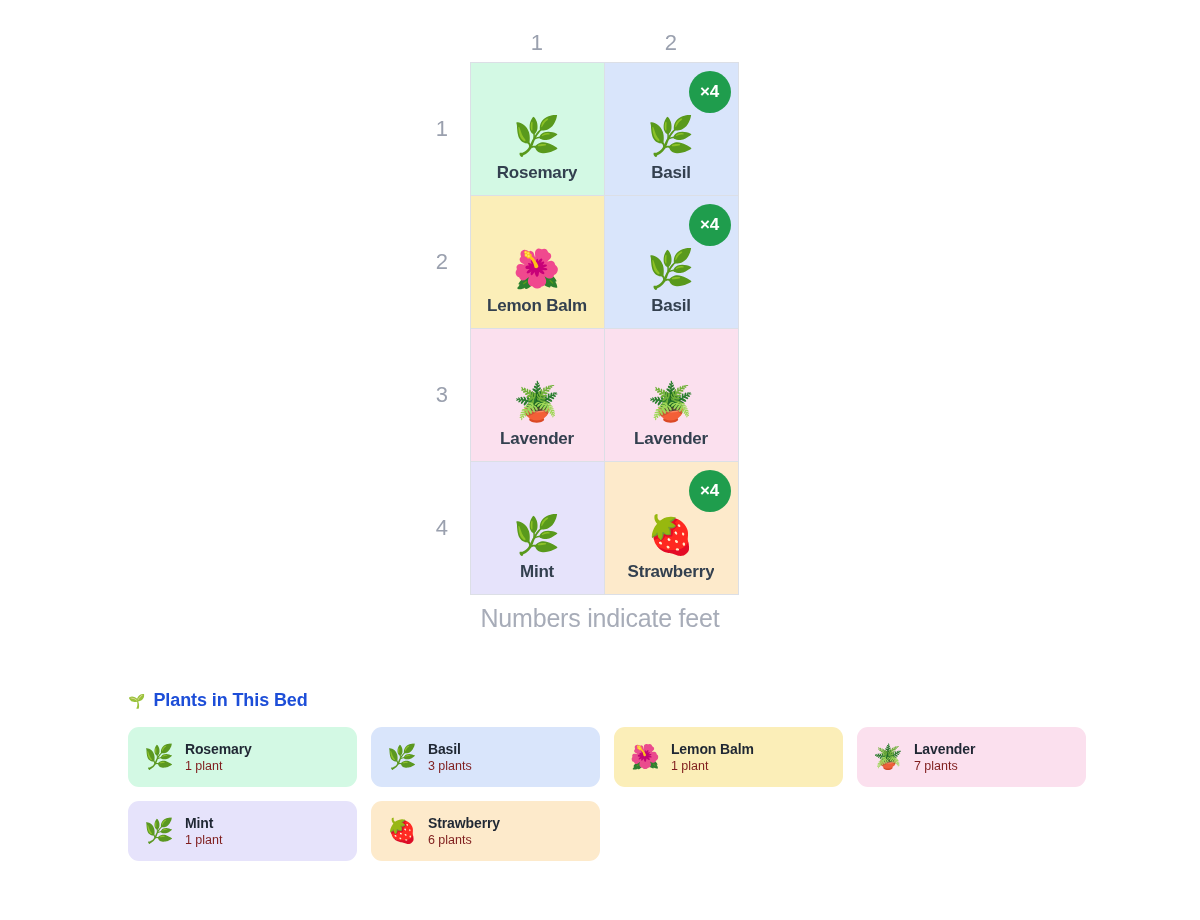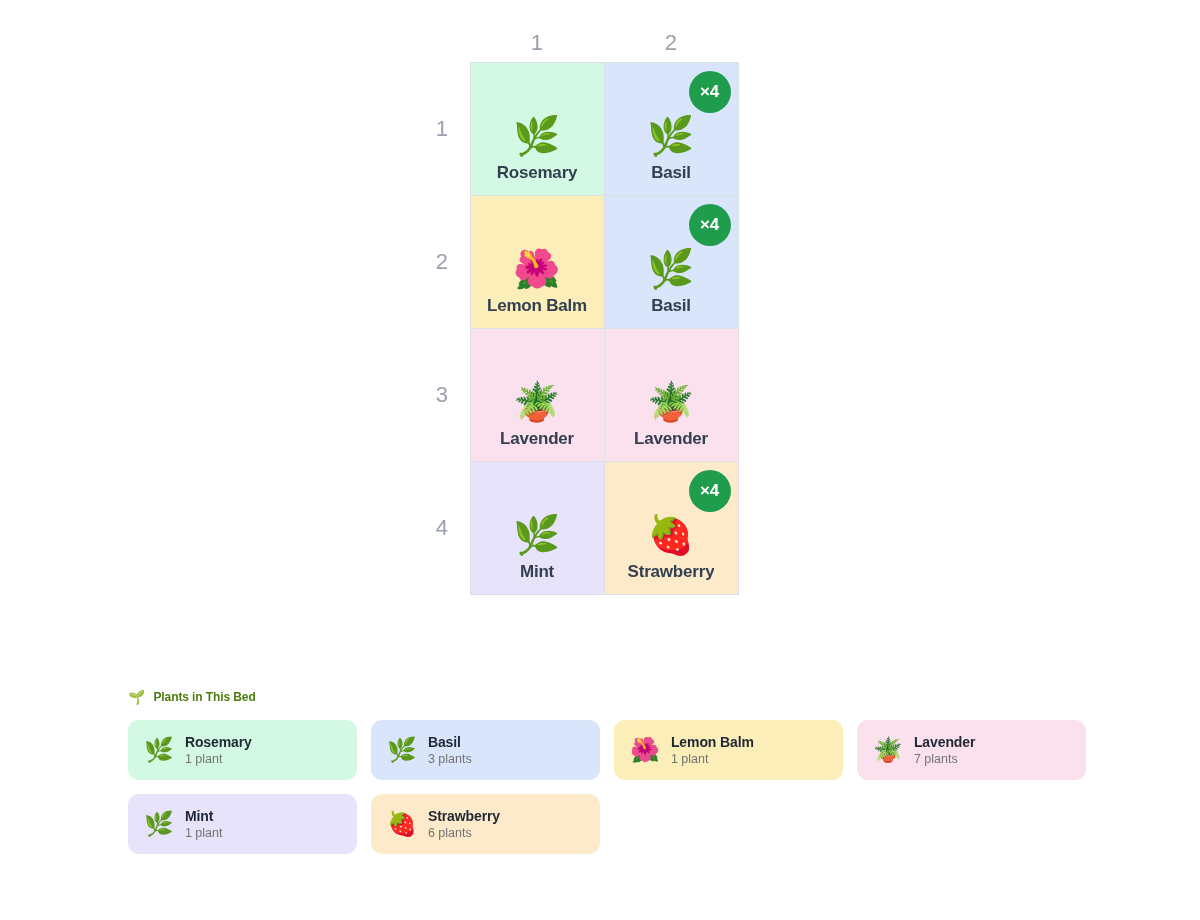--- a/index.html
+++ b/index.html
@@ -103,23 +103,23 @@
     width: 960px;
   }
   .legend-title-row {
     display: flex;
     align-items: center;
     gap: 8px;
     margin-bottom: 16px;
   }
   .legend-title-icon { font-size: 14px; line-height: 1; }
   .legend-title {
-    font-size: 12px;
-    font-weight: 700;
-    color: #4d7c0f;
+    font-size: 18px;
+    font-weight: 700;
+    color: #1d4ed8;
     letter-spacing: -0.1px;
   }
   .legend-grid {
     display: grid;
     grid-template-columns: repeat(4, 229px);
     gap: 14px 14px;
   }
   .legend-card {
     height: 60px;
     border-radius: 11px;
@@ -132,21 +132,21 @@
   .legend-text { display: flex; flex-direction: column; gap: 2px; }
   .legend-name {
     font-size: 14px;
     font-weight: 700;
     color: #1f2733;
     letter-spacing: -0.1px;
   }
   .legend-count {
     font-size: 12.5px;
     font-weight: 400;
-    color: #737373;
+    color: #7f1d1d;
   }
 </style>
 </head>
 <body>
 
 <div id="root">
 
   <div class="grid-block">
     <table class="grid-table">
       <thead>
@@ -217,20 +217,21 @@
                 <div class="cell-emoji">🍓</div>
                 <div class="cell-label">Strawberry</div>
               </div>
               <div class="qty-badge">×4</div>
             </td>
           </tr>
         </tbody>
     </table>
   </div>
 
+  <div class="grid-caption">Numbers indicate feet</div>
 
   <div class="legend">
     <div class="legend-title-row">
       <span class="legend-title-icon">🌱</span>
       <span class="legend-title">Plants in This Bed</span>
     </div>
     <div class="legend-grid" id="legend-grid">
         <div class="legend-card" style="background: rgb(211, 249, 228);">
           <span class="legend-emoji">🌿</span>
           <span class="legend-text">

